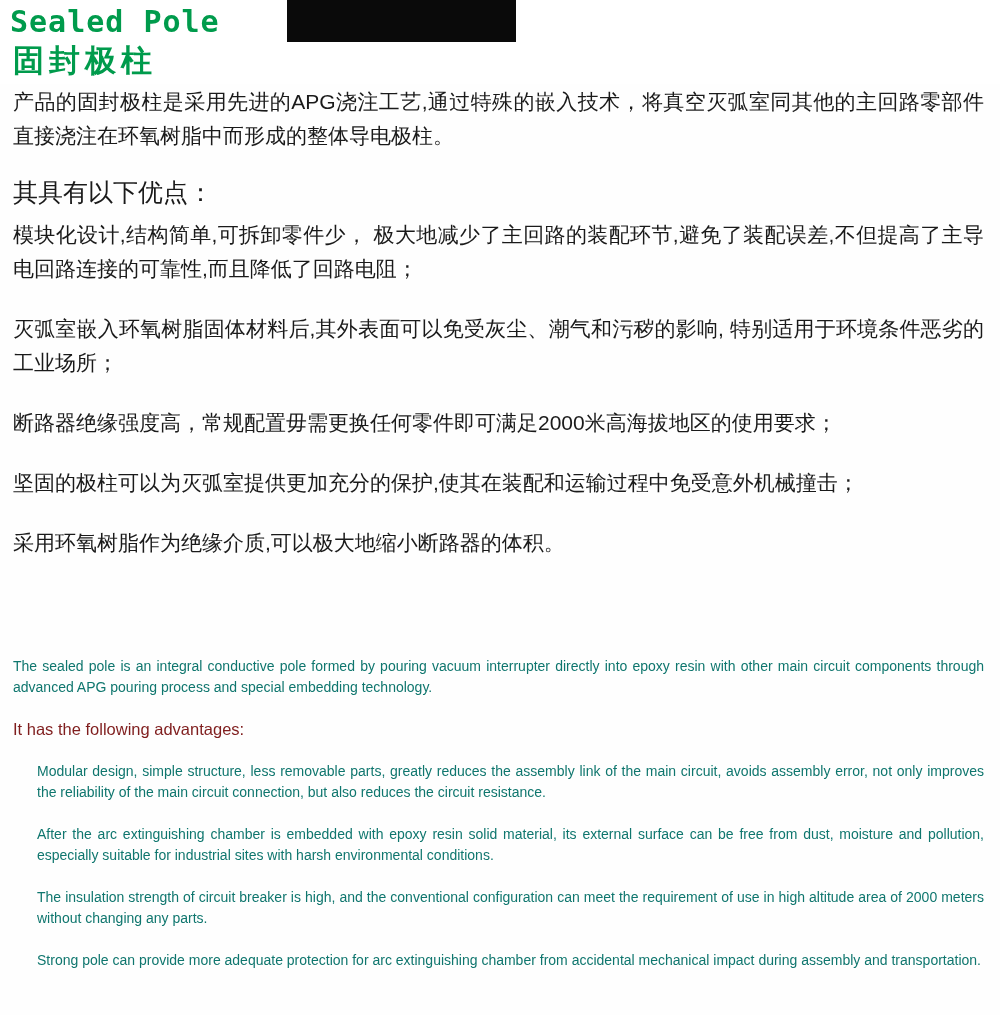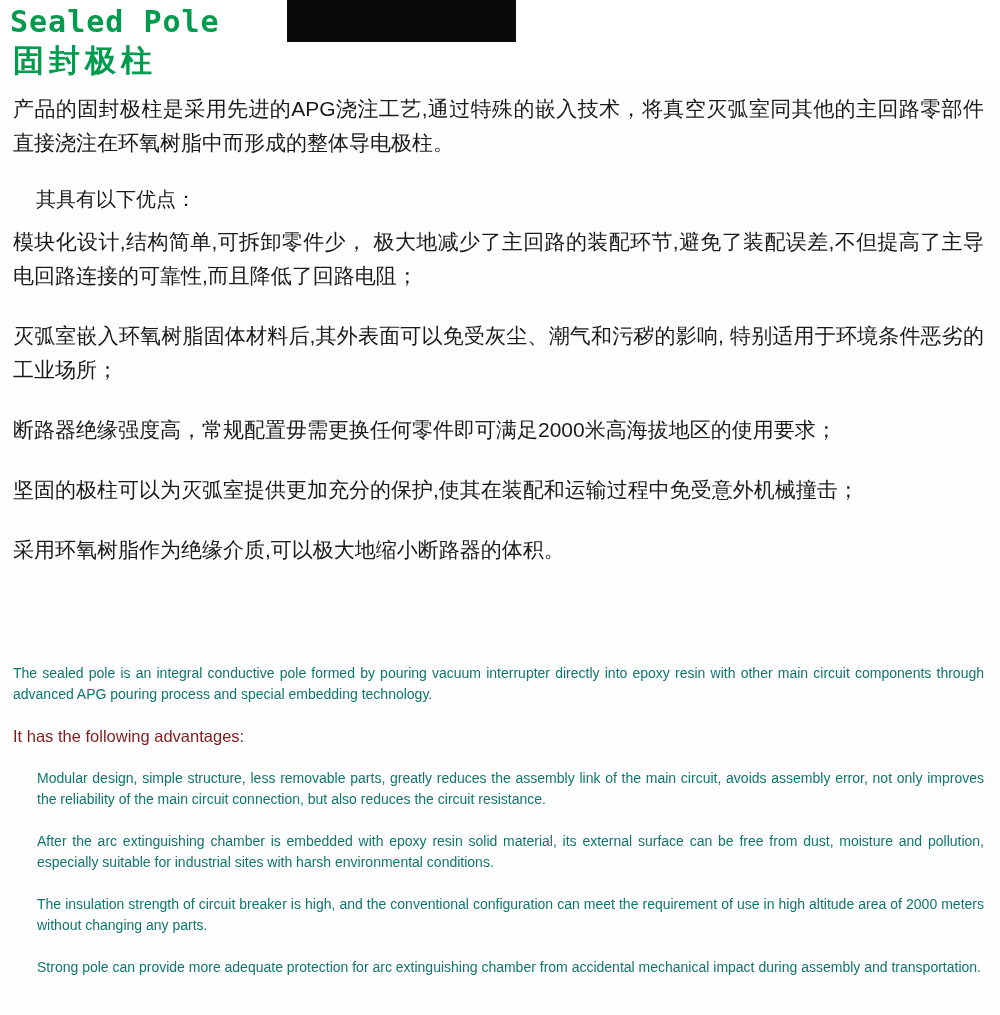--- a/index.html
+++ b/index.html
@@ -24,22 +24,22 @@
     position:absolute; left:287px; top:0;
     width:229px; height:42px;
   }
   .title-cn {
     position:absolute; left:13px; top:40px;
     font-size:31px; font-weight:bold; letter-spacing:5px;
     white-space:nowrap;
   }
   .content { padding:0 16px 0 13px; }
   .cn { font-size:21px; line-height:34px; text-align:justify; color:#1a1a1a; }
-  .cn-intro { margin-top:8px; }
-  .cn-heading { margin-top:22px; font-size:20px; line-height:34px; color:#1a1a1a;margin-left:23px; }
+  .cn-intro { margin-top:1px; }
+  .cn-heading { margin-top:22px; font-size:25px; line-height:34px; color:#1a1a1a; }
   .cn-item { margin-top:26px; }
   .cn-item.first { margin-top:9px; }
   .en-section { margin-top:96px; }
   .en { font-size:14px; line-height:21px; text-align:justify; color:#0f766e; }
   .en-heading { margin-top:21px; font-size:16.5px; line-height:20.5px; text-align:left; color:#7f1d1d; }
   .en-item { margin-top:21px;margin-left:24px; }
   .en-last, .en-heading, .cn-heading { text-align:left; }
 </style>
 </head>
 <body>

